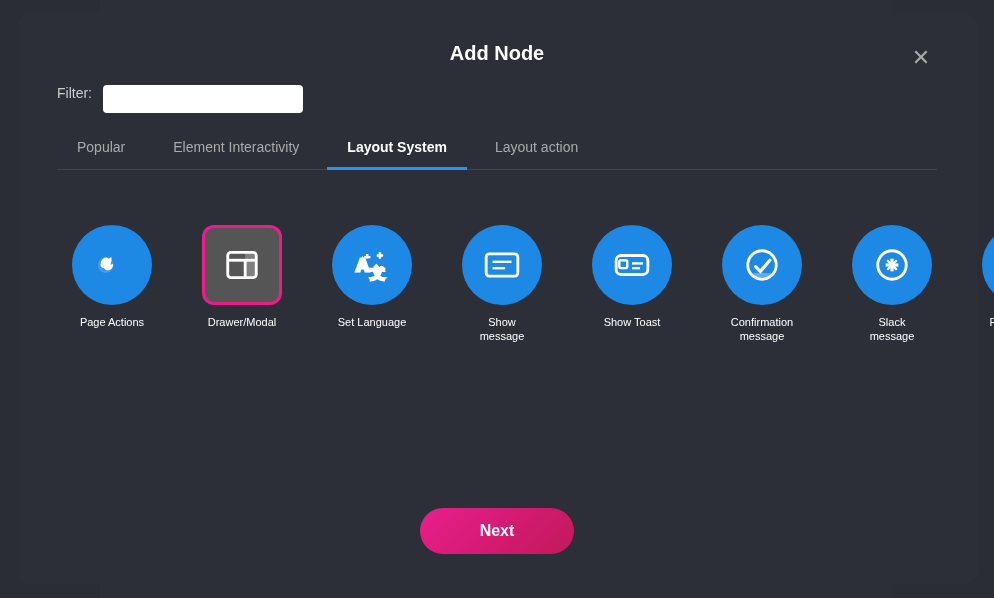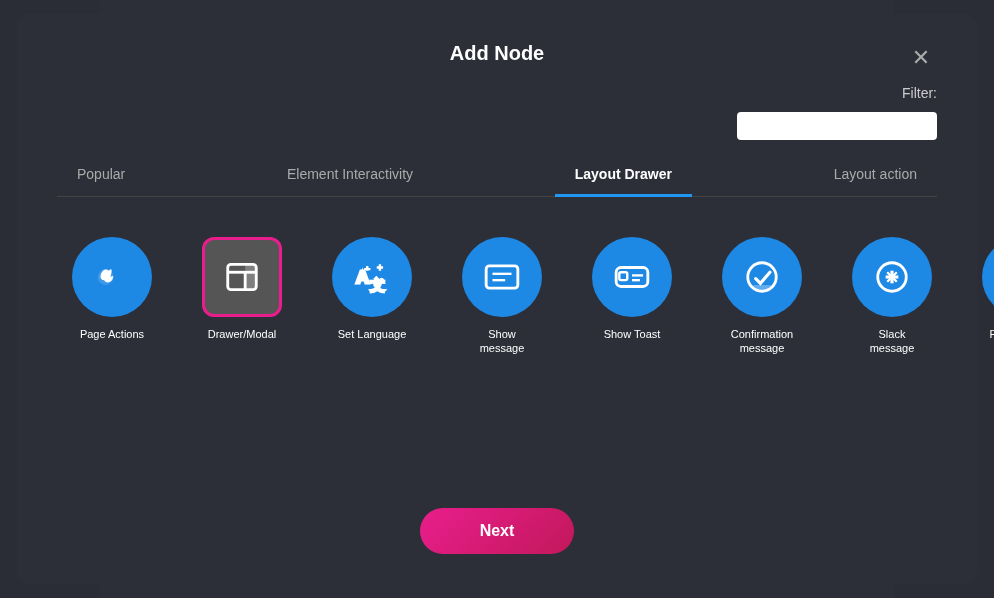--- a/index.html
+++ b/index.html
@@ -56,45 +56,43 @@
       color: #aaa;
       font-size: 22px;
       display: flex;
       align-items: center;
       justify-content: center;
       border-radius: 50%;
       transition: color 0.2s;
     }
     .filter-row {
       display: flex;
-      align-items: flex-end;
+      align-items: flex-start;
       gap: 11px;
       margin-bottom: 18px;
-      flex-direction: column;
     }
     .filter-label {
       color: #ccc;
       font-size: 14px;
     }
     .filter-input {
       background: #ffffff;
       border: none;
       border-radius: 4px;
       padding: 6px 10px;
       font-size: 14px;
       width: 200px;
       outline: none;
       color: #333;
     }
     .tabs {
       display: flex;
-      gap: 0;
+      gap: 8px;
       border-bottom: 1px solid #444;
-      margin-bottom: 30px;
-      justify-content: space-between;
+      margin-bottom: 45px;
     }
     .tab {
       padding: 8px 20px 12px;
       color: #aaa;
       font-size: 14px;
       cursor: pointer;
       border-bottom: 3px solid transparent;
       margin-bottom: -1px;
       white-space: nowrap;
       background: none;
@@ -197,21 +195,21 @@
     </div>
 
     <div class="filter-row">
       <label class="filter-label">Filter:</label>
       <input class="filter-input" type="text" value="" style="">
     </div>
 
     <div class="tabs">
       <button class="tab">Popular</button>
       <button class="tab">Element Interactivity</button>
-      <button class="tab active">Layout Drawer</button>
+      <button class="tab active">Layout System</button>
       <button class="tab">Layout action</button>
     </div>
 
     <div class="nodes-grid">
 
       <div class="node-item">
         <div class="node-icon-wrapper">
           <span class="node-icon">
             <svg viewBox="0 0 24 24" stroke="white" stroke-width="2" fill="none">
               <circle cx="8" cy="12" r="5" stroke="none" fill="rgba(255,255,255,0.15)"></circle>

